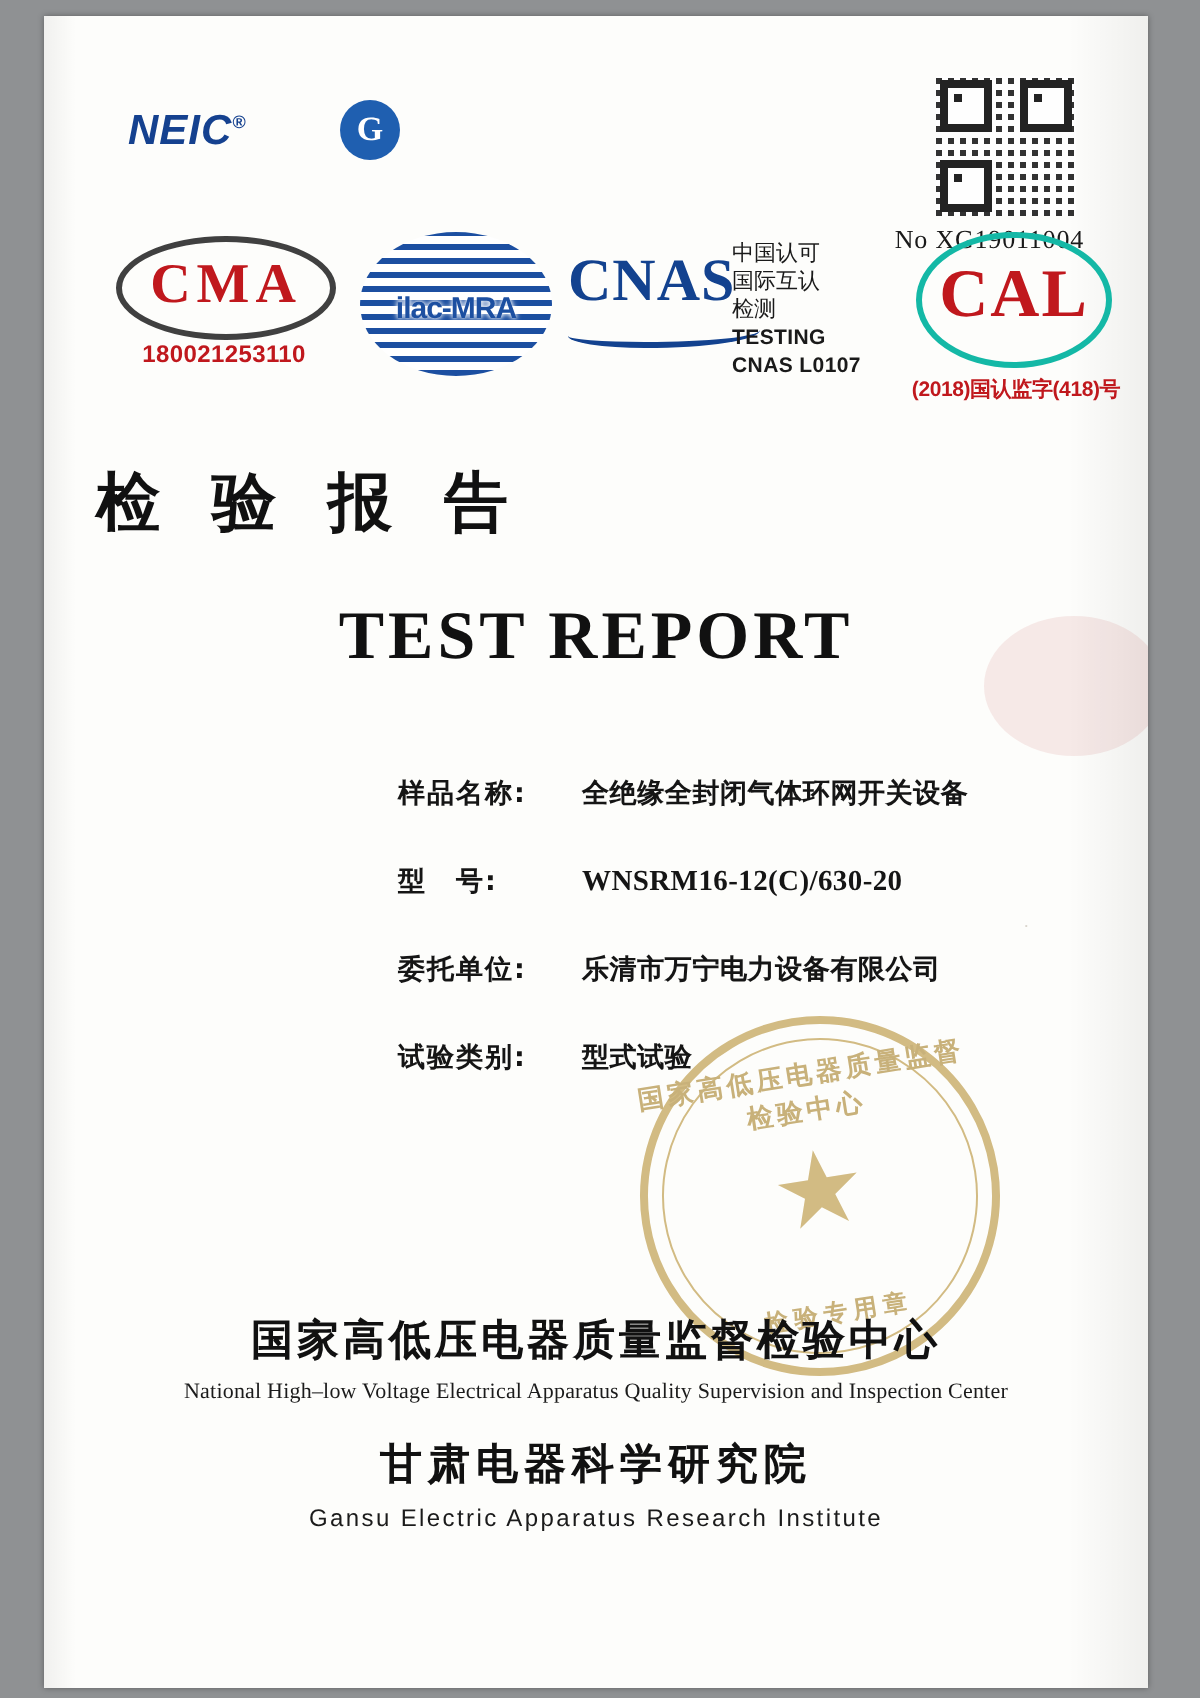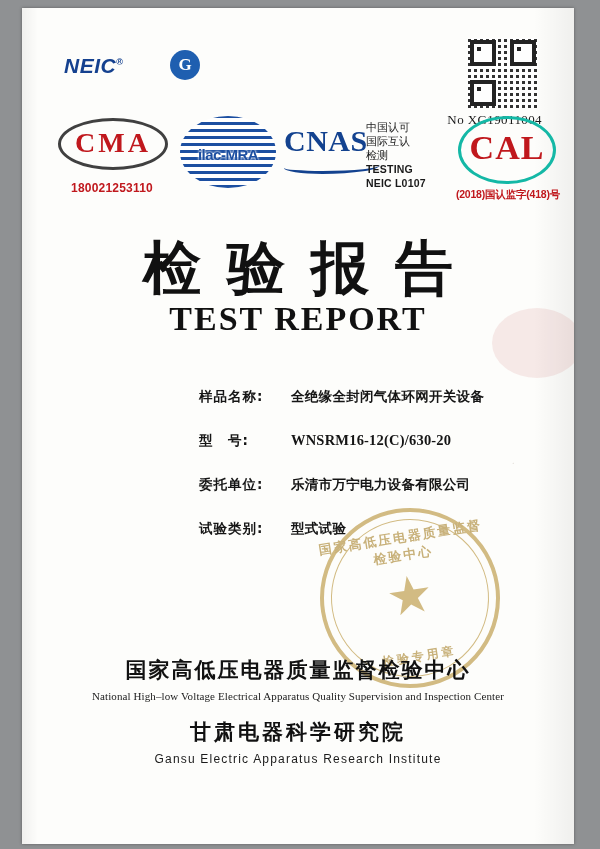--- a/index.html
+++ b/index.html
@@ -132,21 +132,21 @@
     border-radius: 50%/50%;
     color: #c0181d;
     font-family: "Liberation Serif", serif;
     font-weight: 700;
     font-size: 28px;
     letter-spacing: 3px;
     text-align: center;
     line-height: 44px;
   }
   .cma .num {
-    margin-top: 11px;
+    margin-top: 0;
     color: #c0181d;
     font-family: "Liberation Sans", sans-serif;
     font-weight: 700;
     font-size: 12px;
     text-align: center;
     letter-spacing: 0.2px;
   }
 
   .ilac {
     position: absolute;
@@ -235,24 +235,24 @@
     font-size: 10.5px;
     text-align: center;
     letter-spacing: -0.2px;
   }
 
   
   .title-cn {
     position: absolute;
     left: 0; top: 222px;
     width: 552px;
-    text-align: center;
+    text-align: left;
     font-family: "DejaVu Sans", sans-serif;
     font-weight: 700;
-    font-size: 58px;
+    font-size: 32px;
     letter-spacing: 26px;
     text-indent: 26px;
     color: #111;
   }
   .title-en {
     position: absolute;
     left: 0; top: 292px;
     width: 552px;
     text-align: center;
     font-family: "Liberation Serif", serif;
@@ -423,21 +423,21 @@
     <div class="cnas">
       <div class="word">CNAS</div>
       <div class="swoosh"></div>
     </div>
 
     <div class="cnca-txt">
       <div>中国认可</div>
       <div>国际互认</div>
       <div>检测</div>
       <div class="en">TESTING</div>
-      <div class="en">NEIC L0107</div>
+      <div class="en">CNAS L0107</div>
     </div>
 
     <div class="cac">
       <div class="ring">CAL</div>
       <div class="num">(2018)国认监字(418)号</div>
     </div>
 
     <div class="title-cn">检验报告</div>
     <div class="title-en">TEST REPORT</div>
 

